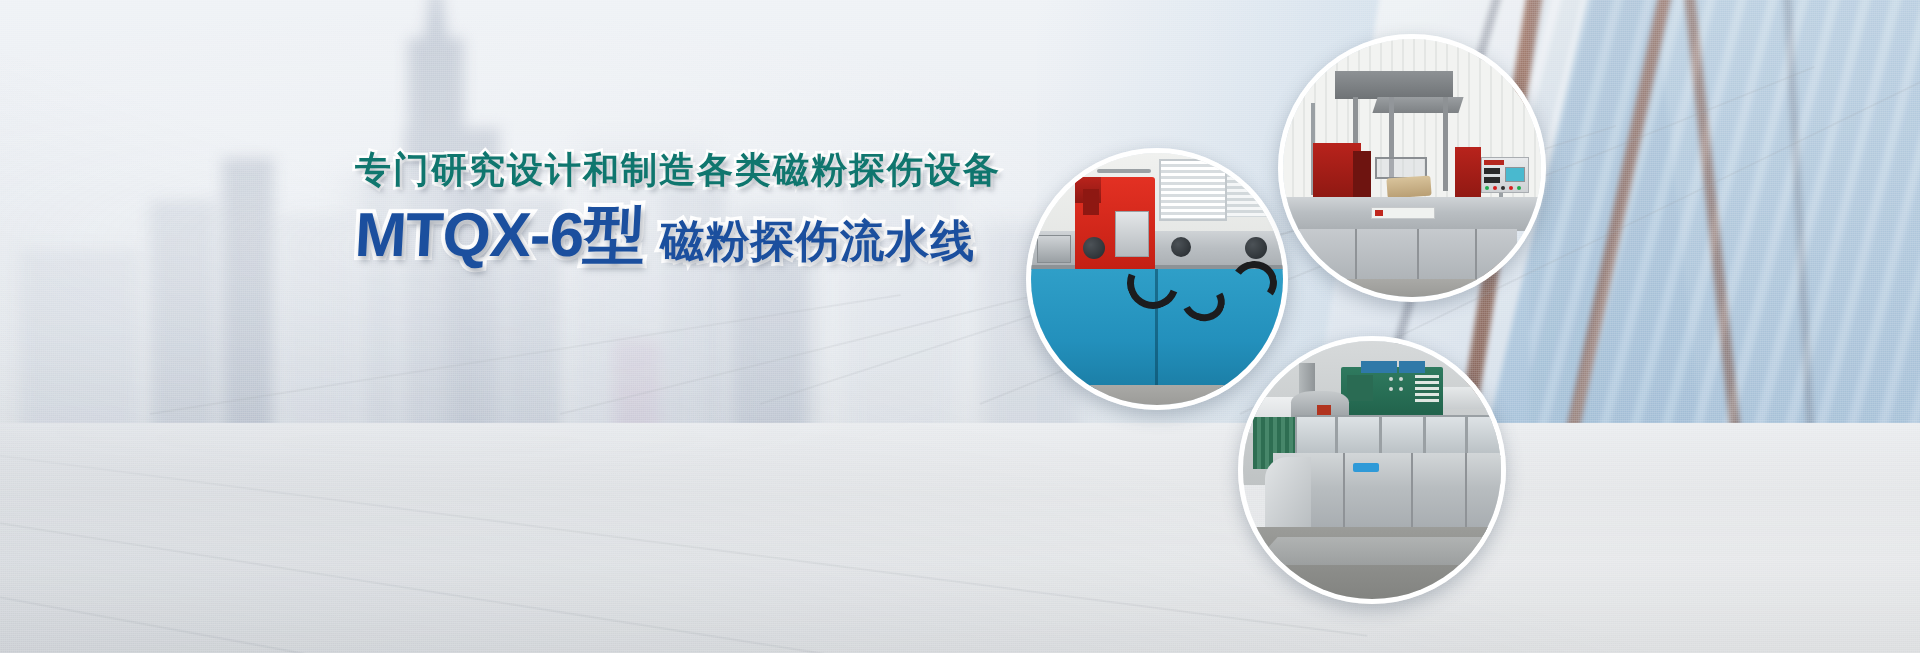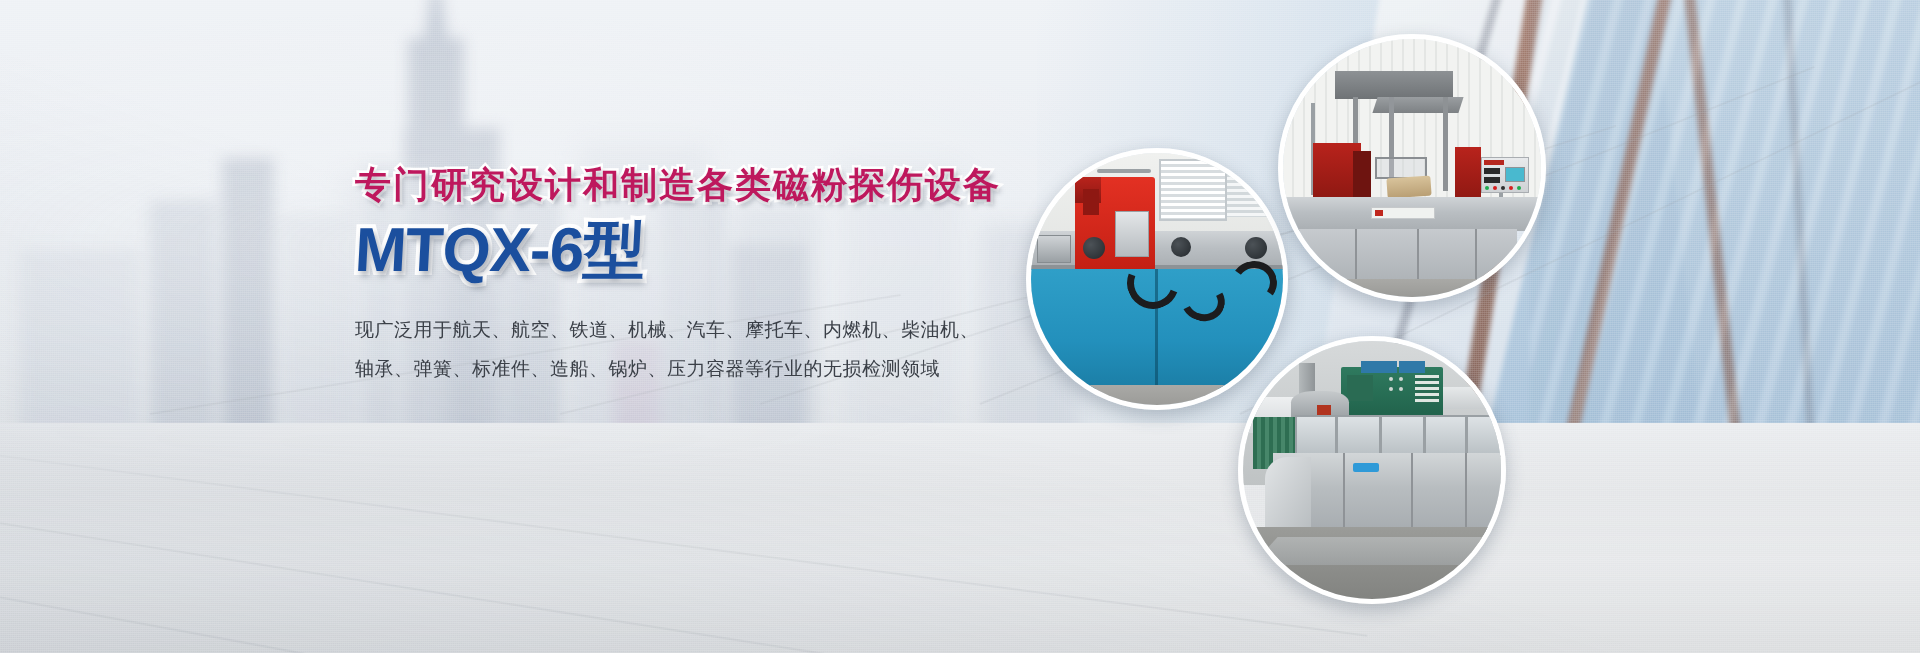--- a/index.html
+++ b/index.html
@@ -64,24 +64,24 @@
        repeating-linear-gradient(0deg, rgba(255,255,255,.5) 0 1px, rgba(0,0,0,0) 1px 2px),
        repeating-linear-gradient(90deg, rgba(255,255,255,.35) 0 1px, rgba(0,0,0,0) 1px 2px);}
 
   
   .copy{position:absolute; left:355px; top:150px; width:660px;}
 
   .headline{
     font-size:36px;
     font-weight:bold;
     letter-spacing:2px;
-    color:#be185d;
+    color:#0f766e;
     white-space:nowrap;
     line-height:1.1;
-    margin:15px 0 14px 0;
+    margin:0 0 14px 0;
     -webkit-text-stroke:5px #ffffff;
     paint-order:stroke fill;
     text-shadow:3px 4px 5px rgba(90,100,115,.45);
   }
 
   .title-row{display:flex; align-items:baseline; white-space:nowrap; margin:0 0 30px 0;}
   .title-model{
     font-size:62px; font-weight:bold; font-style:normal;
     color:#1b4f9e; letter-spacing:-1px; line-height:1;
     -webkit-text-stroke:8px #ffffff;
@@ -202,27 +202,24 @@
 
   <div class="vignette"></div>
   <div class="texture"></div>
 
   <div class="copy">
 
     <div class="headline">专门研究设计和制造各类磁粉探伤设备</div>
 
     <div class="title-row">
       <span class="title-model">MTQX-6型</span>
-    </div>
-
-
-    <p class="para">
-      <span>现广泛用于航天、航空、铁道、机械、汽车、摩托车、内燃机、柴油机、</span>
-      <span>轴承、弹簧、标准件、造船、锅炉、压力容器等行业的无损检测领域</span>
-    </p>
+      <span class="title-rest">磁粉探伤流水线</span>
+    </div>
+
+
   </div>
 
   <div class="photo ph-left">
     <div class="scene">
       <div class="o wallwhite" style="left:0; top:0; width:100%; height:46%;"></div>
 
       <div class="o" style="left:128px; top:6px; width:68px; height:62px; background:repeating-linear-gradient(180deg,#ffffff 0 3px,#d7dcdf 3px 6px); border:2px solid #c2c8cc;"></div>
       <div class="o" style="left:196px; top:18px; width:40px; height:46px; background:repeating-linear-gradient(180deg,#f4f6f7 0 3px,#d2d8db 3px 6px);"></div>
 
       <div class="o steel" style="left:0; top:78px; width:100%; height:38px;"></div>

